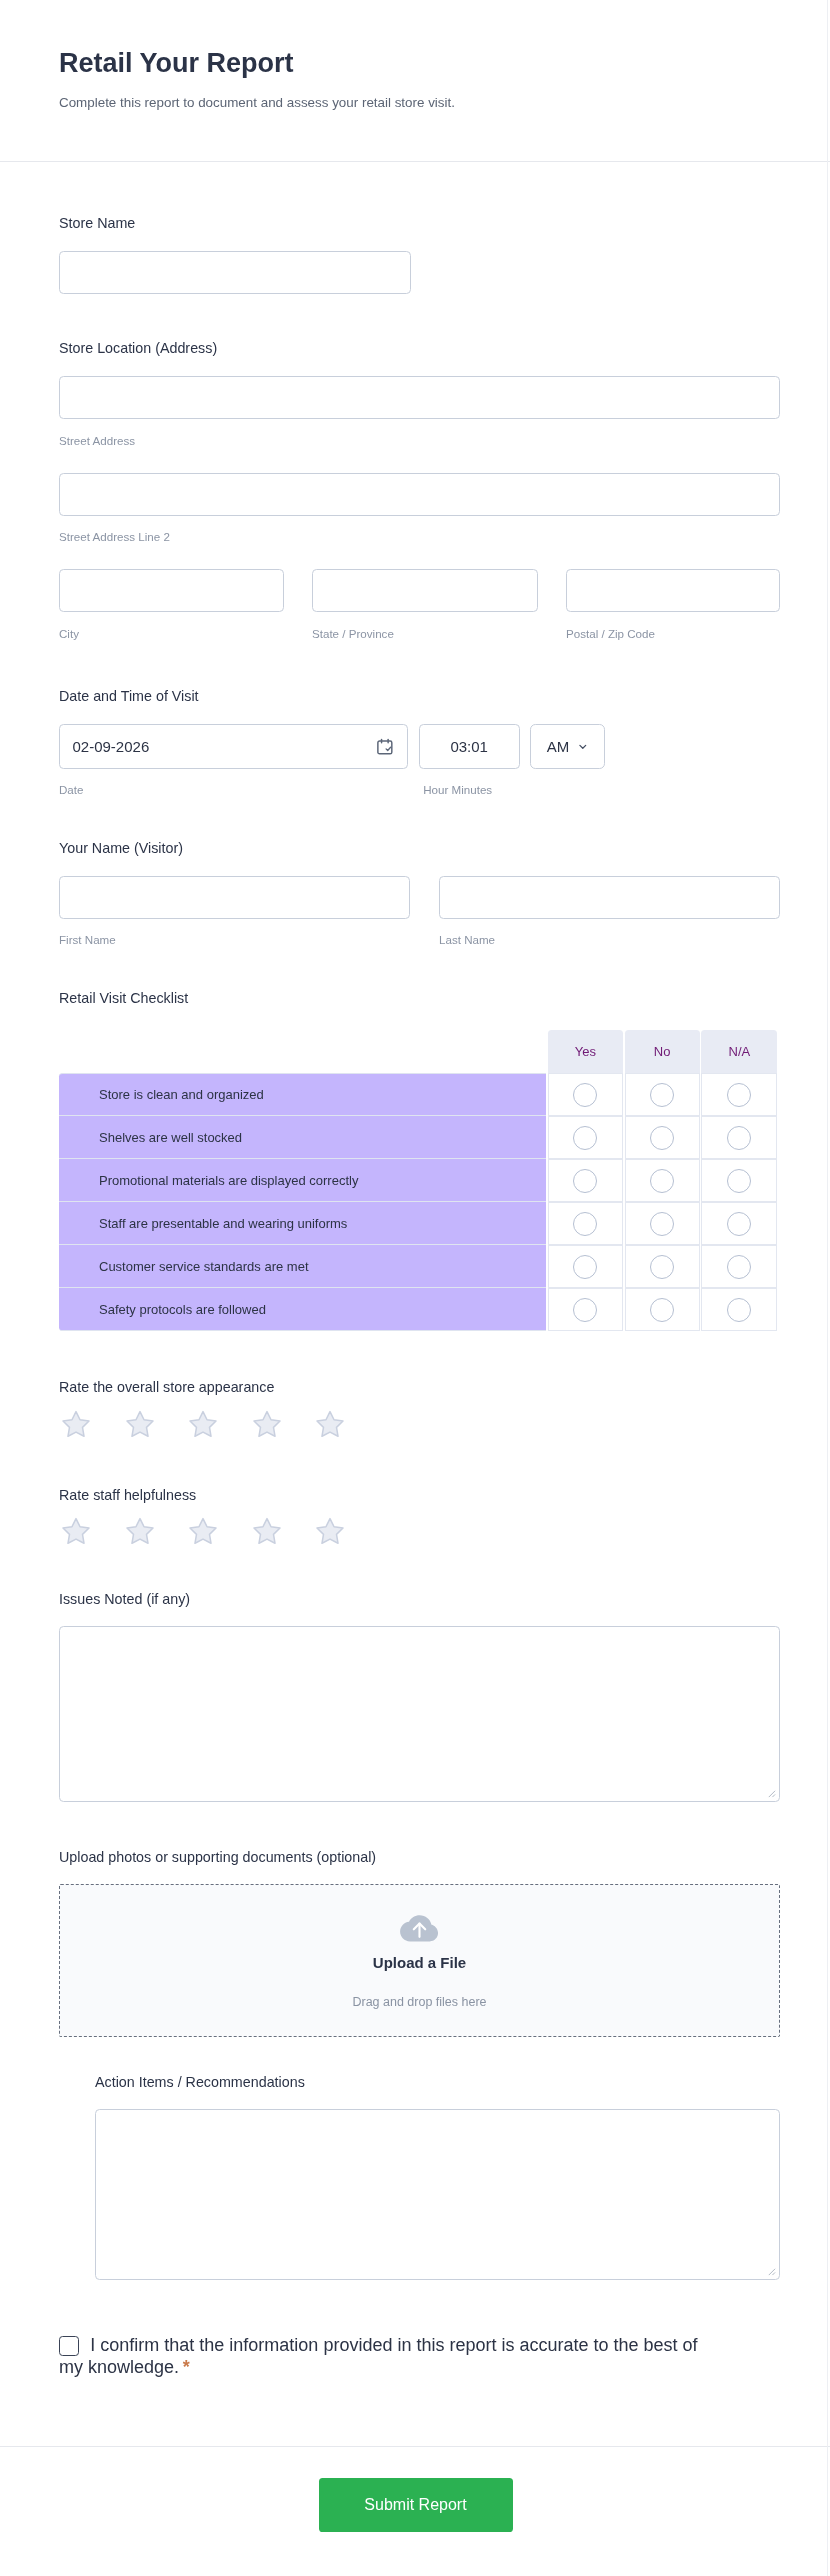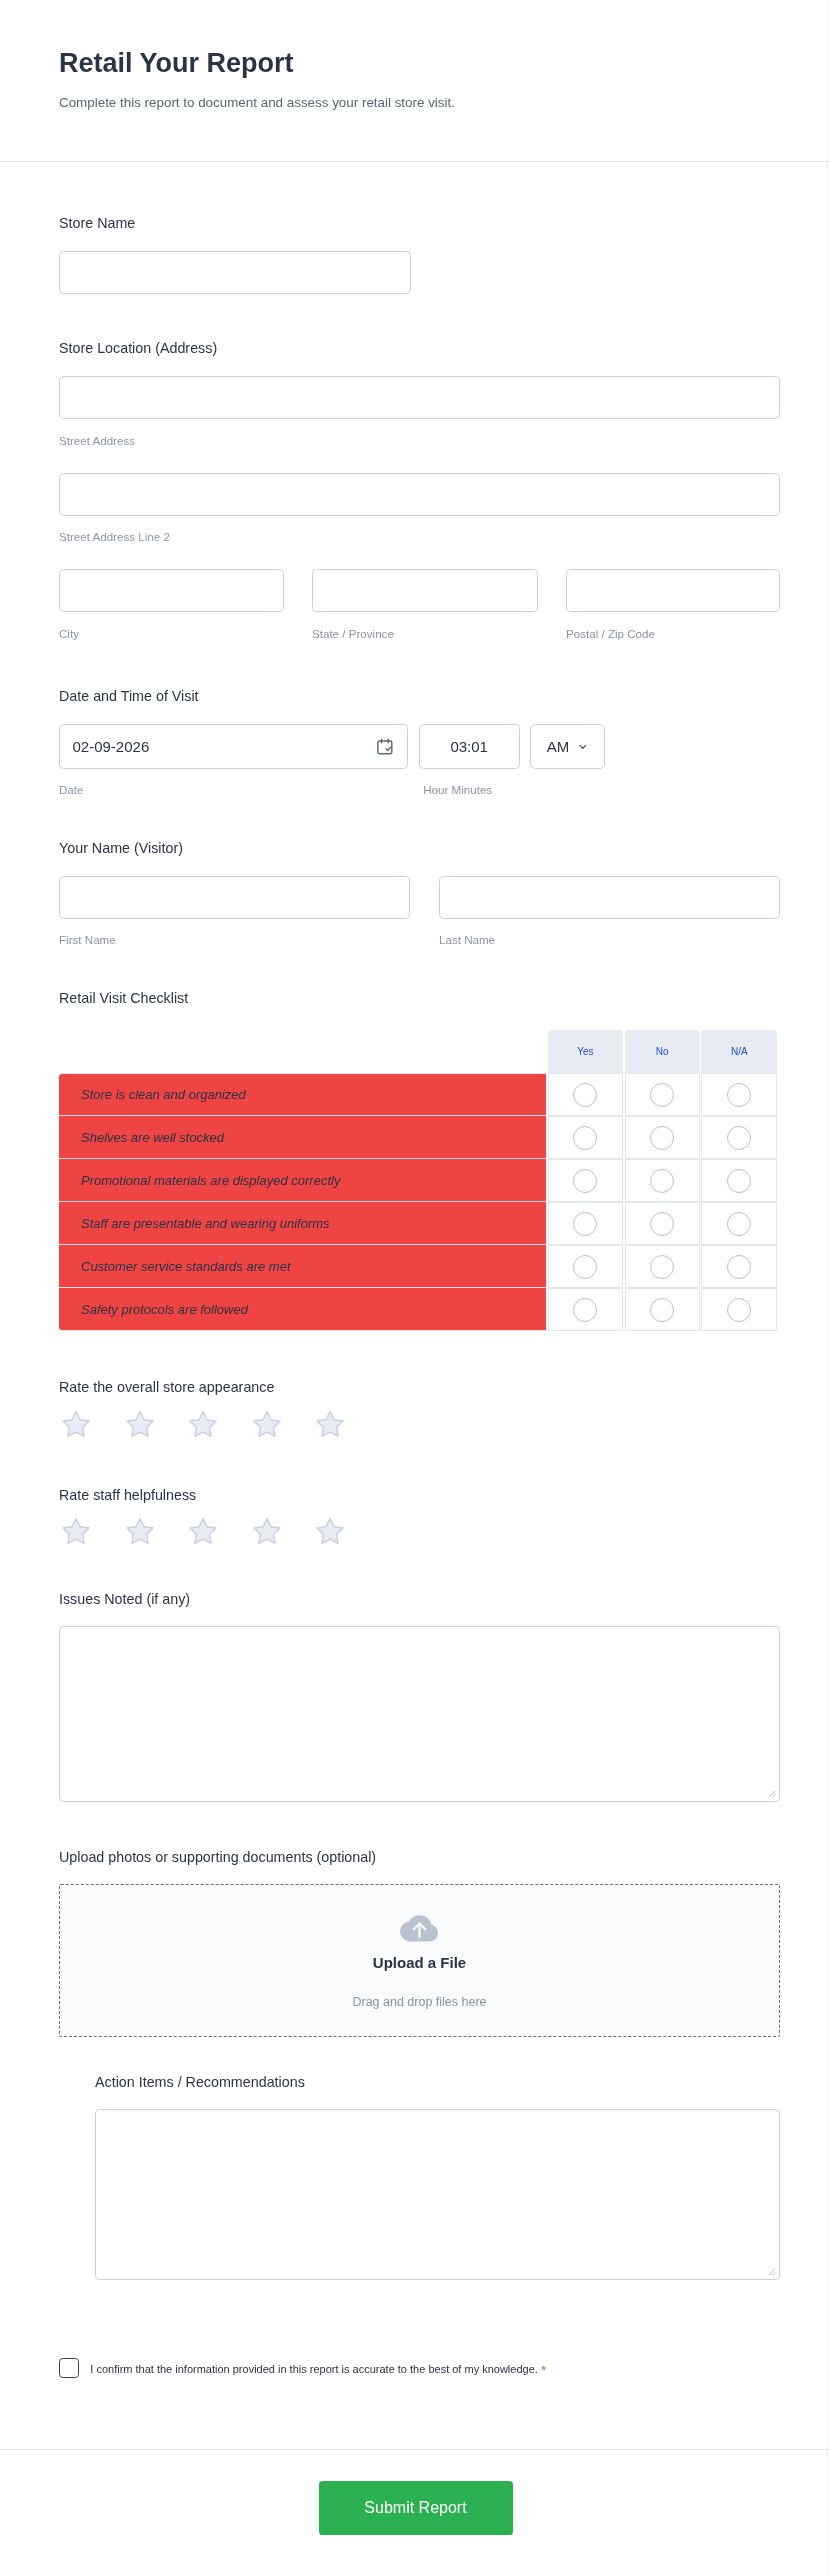--- a/index.html
+++ b/index.html
@@ -33,24 +33,24 @@
     height:45px;border:0.9px solid #c8cfdb;border-radius:4.5px;background:#fff;box-sizing:border-box;
     display:flex;align-items:center;padding:0 12.5px;font-size:15px;color:#2c3345;
   }
   .fake-input .grow{flex:1;}
   .time-box{justify-content:center;padding:0 5.4px;}
   .select-box{justify-content:center;gap:8px;border-radius:5.4px;cursor:pointer;}
   
   .check-table{margin-top:23px;display:grid;grid-template-columns:487px 75px 75px 76px;
     grid-auto-rows:43px;column-gap:1.8px;}
   .th{background:#e8ebf4;display:flex;align-items:center;justify-content:center;
-    font-size:10px;color:#1d4ed8;border-radius:3.6px 3.6px 0 0;text-align:center;}
+    font-size:13px;color:#701a75;border-radius:3.6px 3.6px 0 0;text-align:center;}
   .th-empty{background:transparent;}
-  .row-label{background:#ef4444;display:flex;align-items:center;padding-left:22px;
-    font-size:13px;color:#2c3345;border-bottom:0.9px solid #dfe4f0;font-style:italic;}
+  .row-label{background:#c4b5fd;display:flex;align-items:center;padding-left:40px;
+    font-size:13px;color:#2c3345;border-bottom:0.9px solid #dfe4f0;}
   .row-label.first{border-top:0.9px solid #dfe4f0;border-top-left-radius:3.6px;}
   .row-label.last{border-bottom-left-radius:3.6px;}
   .radio-cell{background:#fff;border:0.9px solid #e3e7f0;display:flex;align-items:center;justify-content:center;}
   .radio{width:22px;height:22px;border:0.9px solid #b6c0d2;border-radius:50%;background:#fff;cursor:pointer;}
   
   .stars{display:flex;gap:29.5px;margin-top:11.6px;}
   .star{cursor:pointer;}
   
   .ta-wrap{position:relative;margin-top:18px;}
   textarea{
@@ -61,21 +61,21 @@
   .ta-action{height:171px;}
   .resize-glyph{position:absolute;right:4.5px;bottom:4.5px;}
   
   .dropzone{
     margin-top:18px;height:151px;border:0.9px dashed #676f7e;border-radius:1.8px;background:#f9fafc;
     display:flex;flex-direction:column;align-items:center;justify-content:center;cursor:pointer;
   }
   .upload-title{font-size:15px;font-weight:700;color:#2b3347;margin-top:11.6px;}
   .upload-hint{font-size:12.5px;color:#8a93a3;margin-top:24px;}
   
-  .confirm{margin-top:78px;max-width:652px;font-size:11px;line-height:22px;color:#2c3345;}
+  .confirm{margin-top:54px;max-width:652px;font-size:18px;line-height:22px;color:#2c3345;}
   .checkbox{
     display:inline-block;width:19.7px;height:19.7px;border:1.8px solid #3a4356;border-radius:3.6px;background:#fff;
     vertical-align:-4.5px;margin-right:11.6px;box-sizing:border-box;cursor:pointer;
   }
   .req{color:#c97a4b;font-weight:700;margin-left:3.6px;}
   
   .form-footer{margin-top:68px;border-top:0.9px solid #e6e8ed;padding-bottom:46px;}
   .submit-btn{
     display:block;margin:31px auto 0;width:194px;height:54px;border:none;border-radius:3.6px;
     background:#2bb152;color:#ffffff;font-size:16px;font-weight:500;cursor:pointer;

